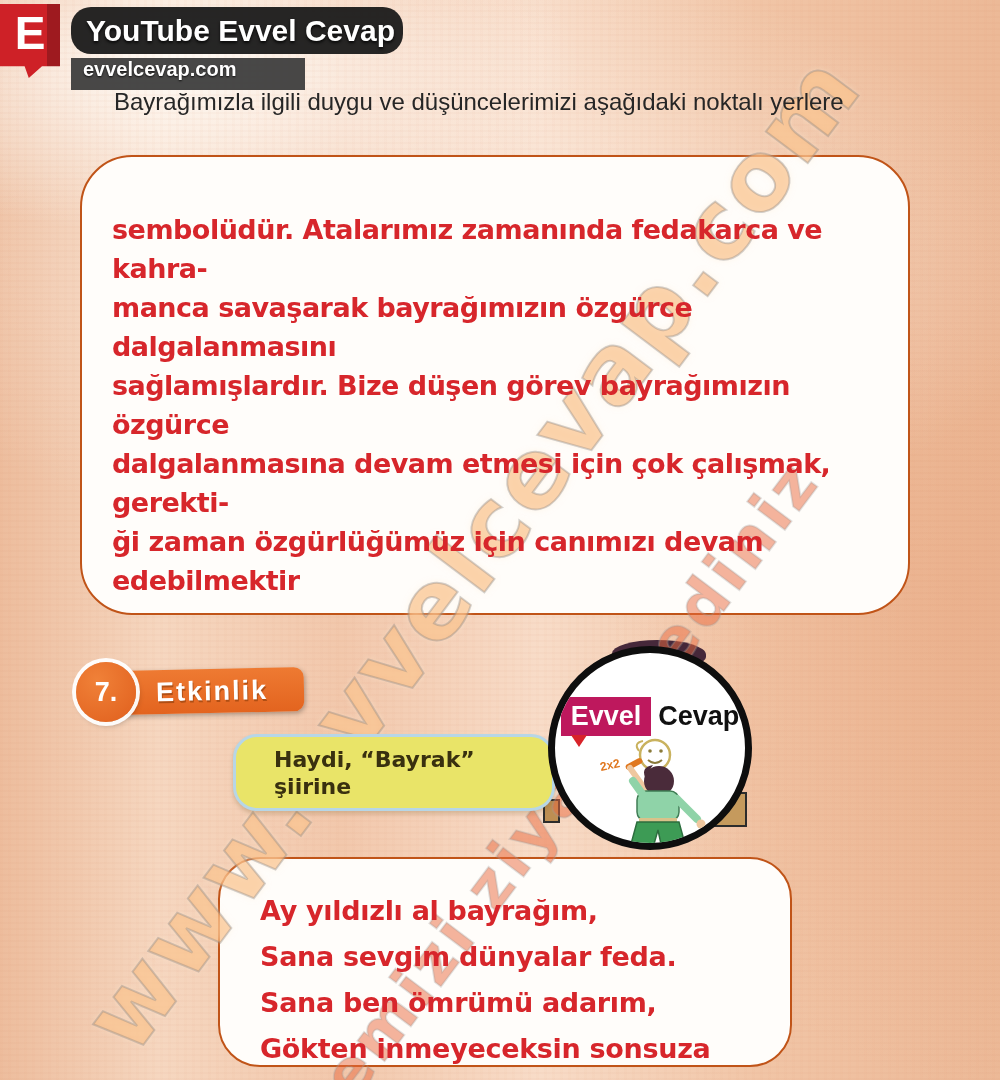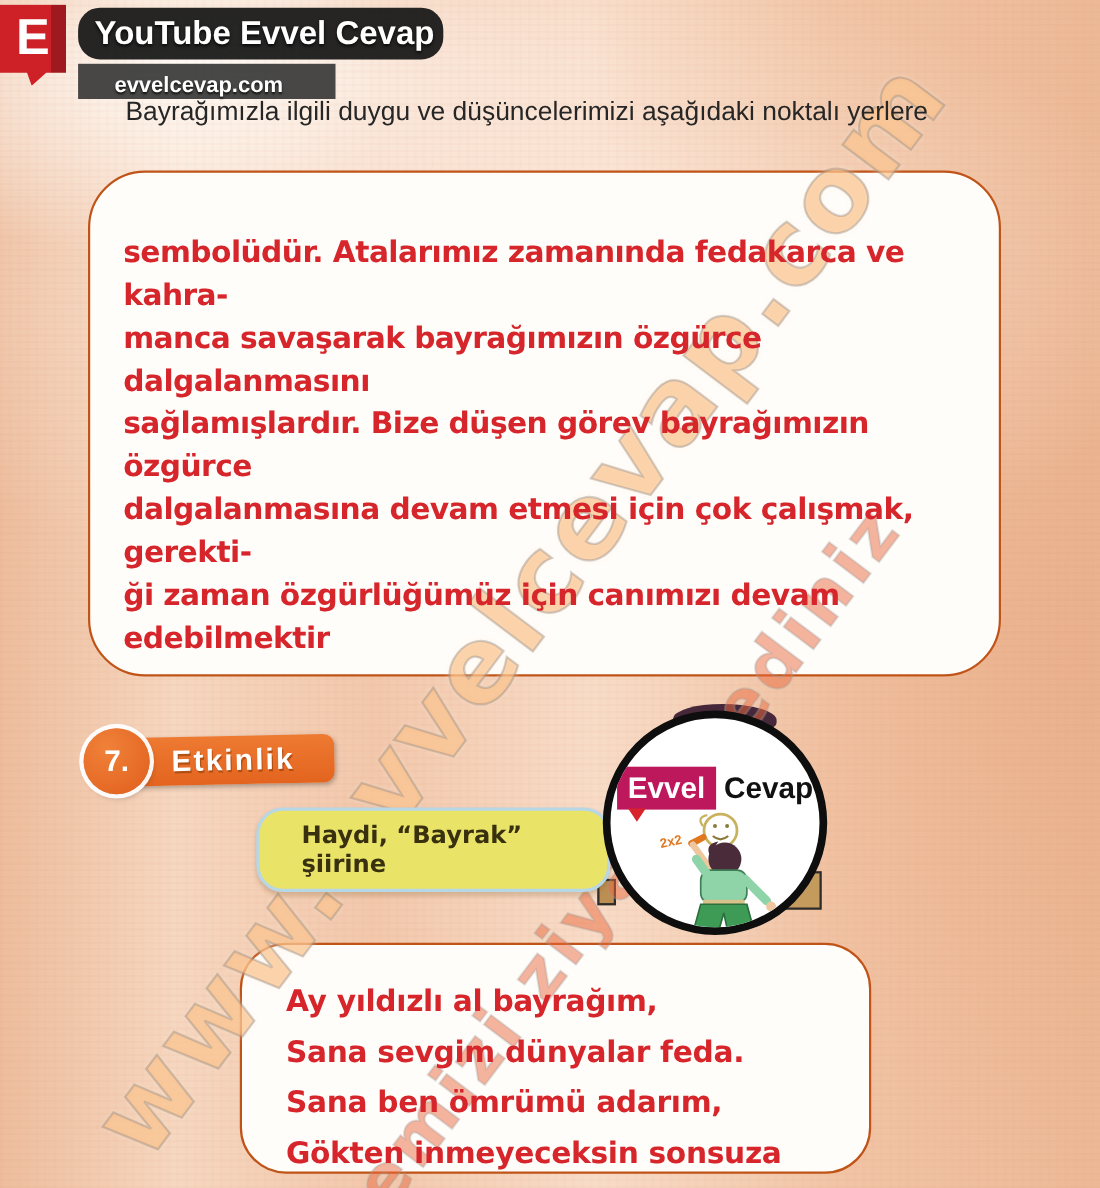--- a/index.html
+++ b/index.html
@@ -21,21 +21,21 @@
   
   .e-badge{position:absolute;left:0;top:4px;width:60px;height:74px;z-index:6;
     background:linear-gradient(90deg,#ce2127 0 78%,#9e1a1f 78% 100%);
     clip-path:polygon(0 0,100% 0,100% 84%,70% 84%,48% 100%,41% 84%,0 84%);
     display:flex;align-items:flex-start;justify-content:center;}
   .e-badge span{color:#fff;font-weight:bold;font-size:46px;line-height:58px;}
   .hbar1{position:absolute;left:71px;top:7px;width:332px;height:47px;z-index:6;
     background:rgba(24,24,24,.94);display:flex;align-items:center;padding-left:15px;box-sizing:border-box;border-radius:20px;}
   .hbar1 span{color:#fff;font-weight:bold;font-size:30px;text-shadow:0 2px 3px rgba(0,0,0,.8);}
   .hbar2{position:absolute;left:71px;top:58px;width:234px;height:32px;z-index:6;
-    background:rgba(58,58,58,.93);display:flex;align-items:flex-end;padding-left:33px;box-sizing:border-box;}
+    background:rgba(58,58,58,.93);display:flex;align-items:flex-start;padding-left:12px;box-sizing:border-box;}
   .hbar2 span{color:#fff;font-weight:bold;font-size:20px;text-shadow:0 1px 2px rgba(0,0,0,.8);}
 
   
   .instruction{position:absolute;left:78px;top:86px;width:880px;z-index:3;
     color:#262626;font-size:24px;line-height:31px;}
   .instruction .l1{text-indent:36px;}
 
   
   .box1{position:absolute;left:80px;top:155px;width:826px;height:456px;z-index:1;
     background:#fffdfa;border:2px solid #c05418;border-radius:52px;}

